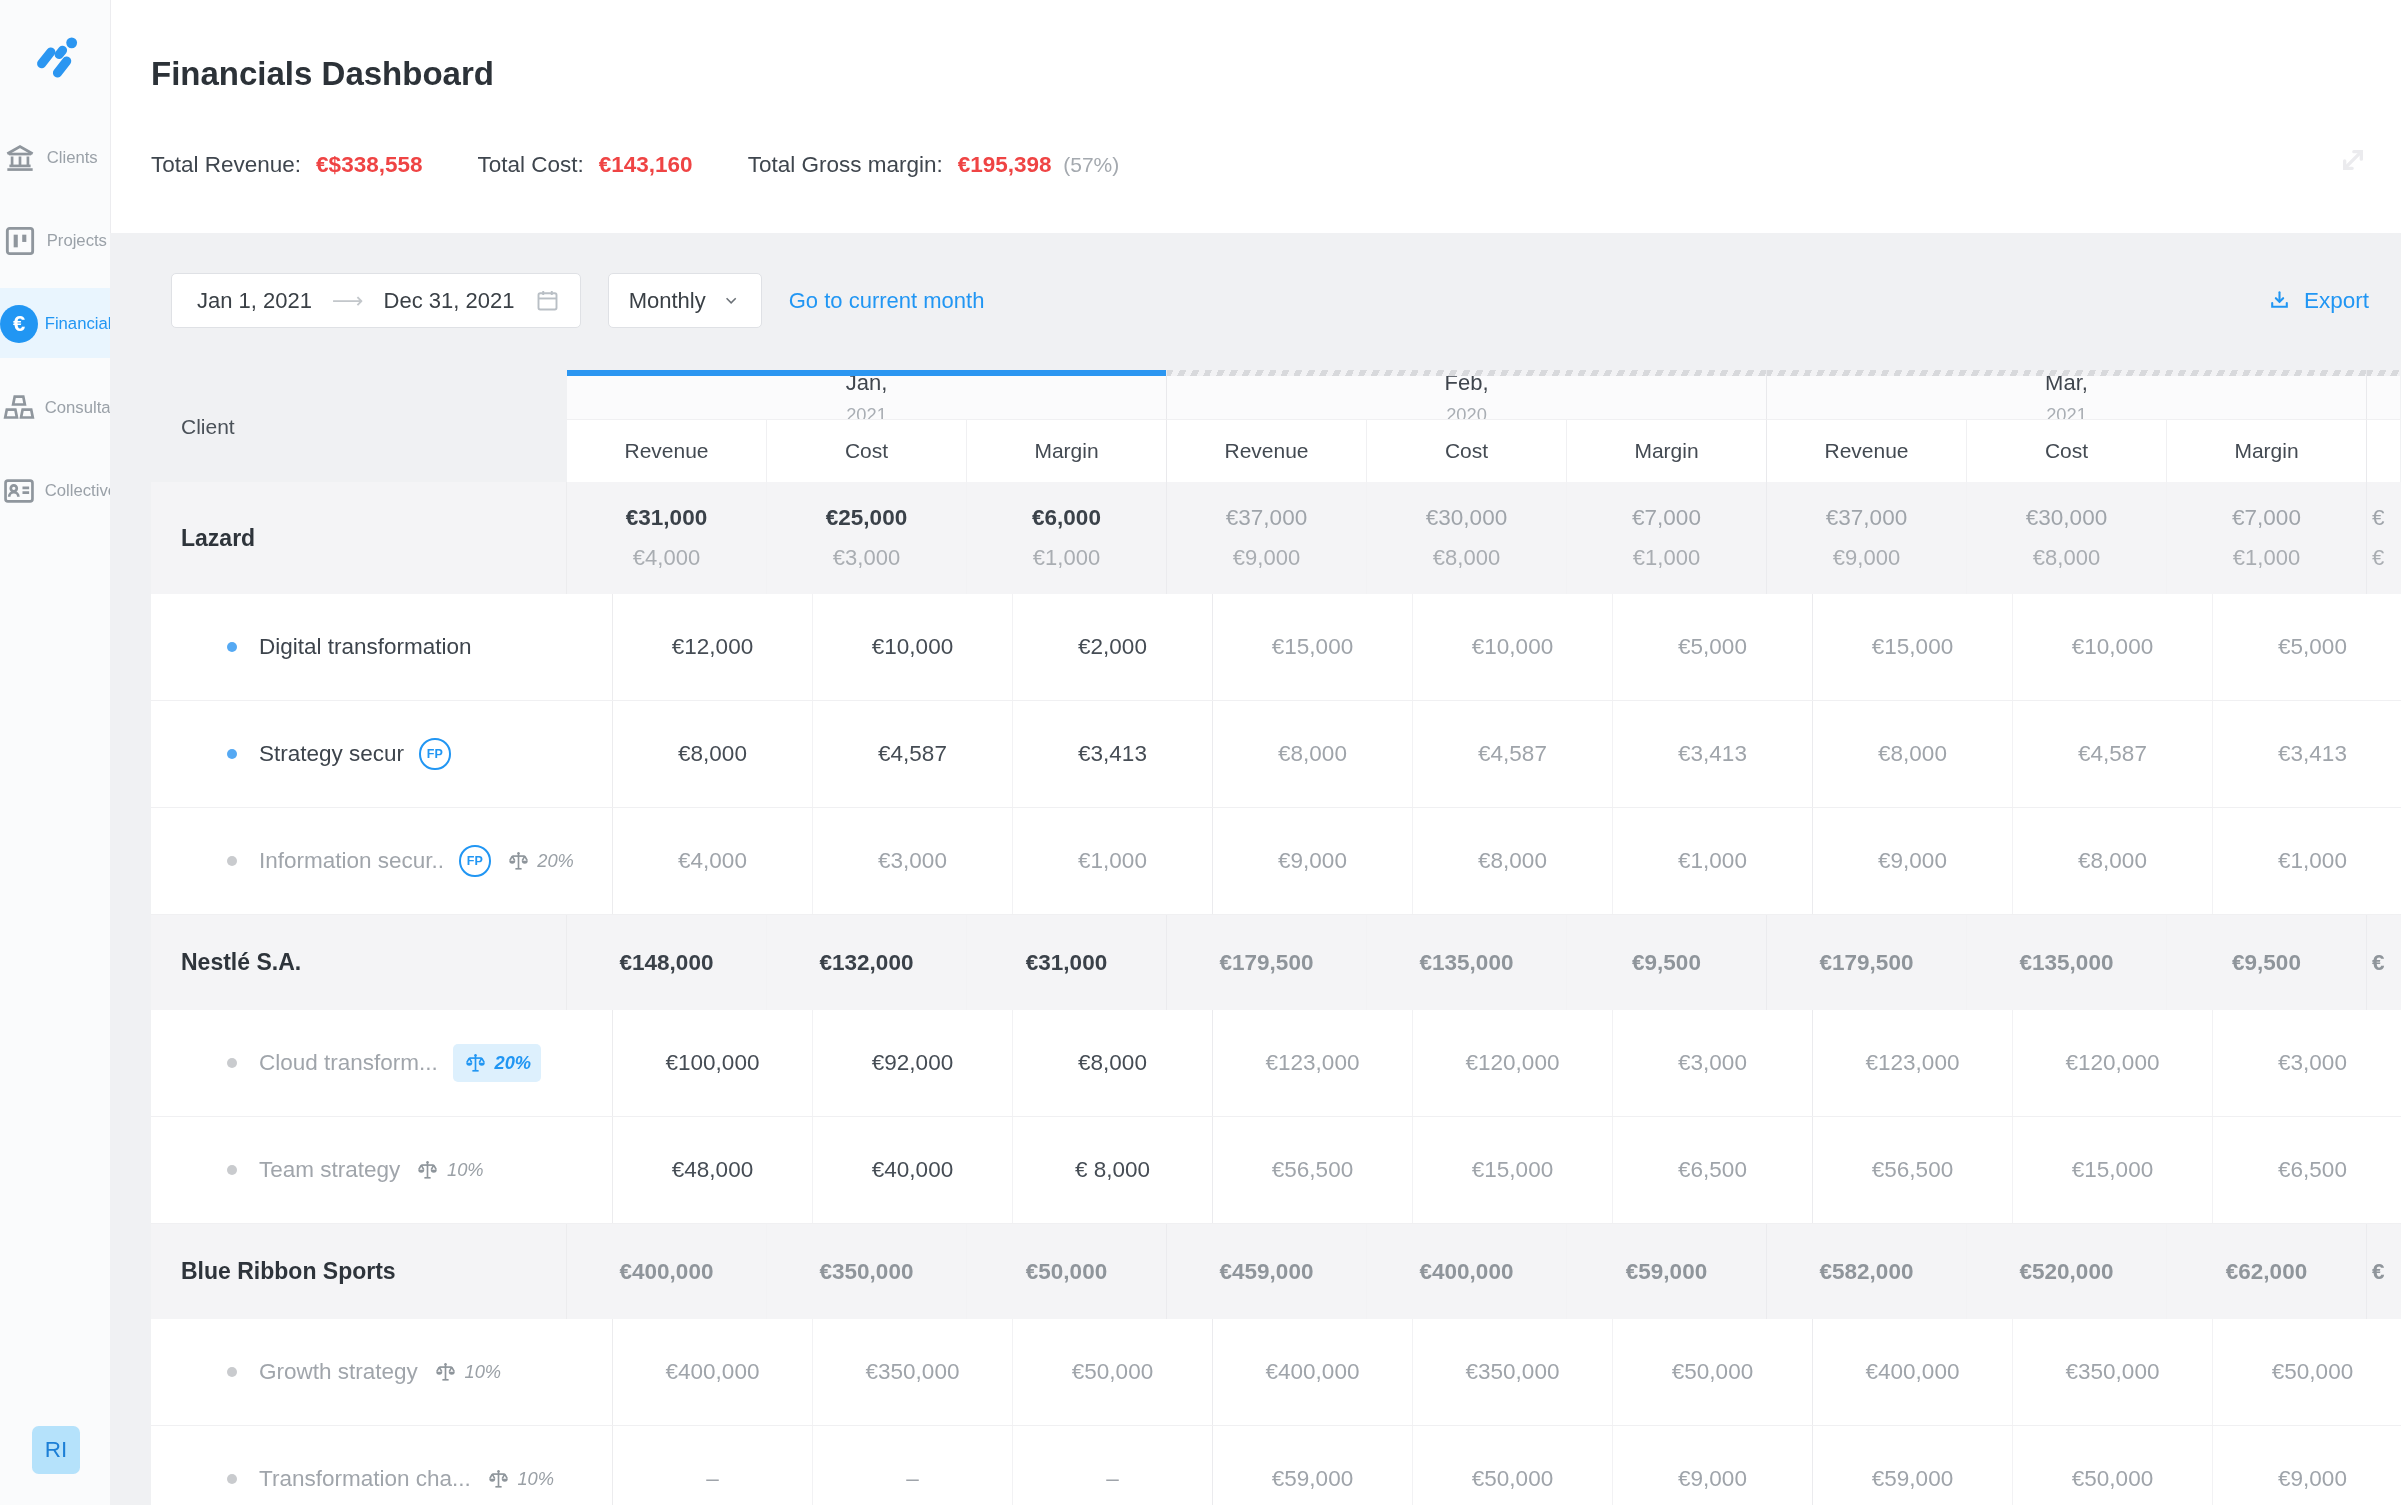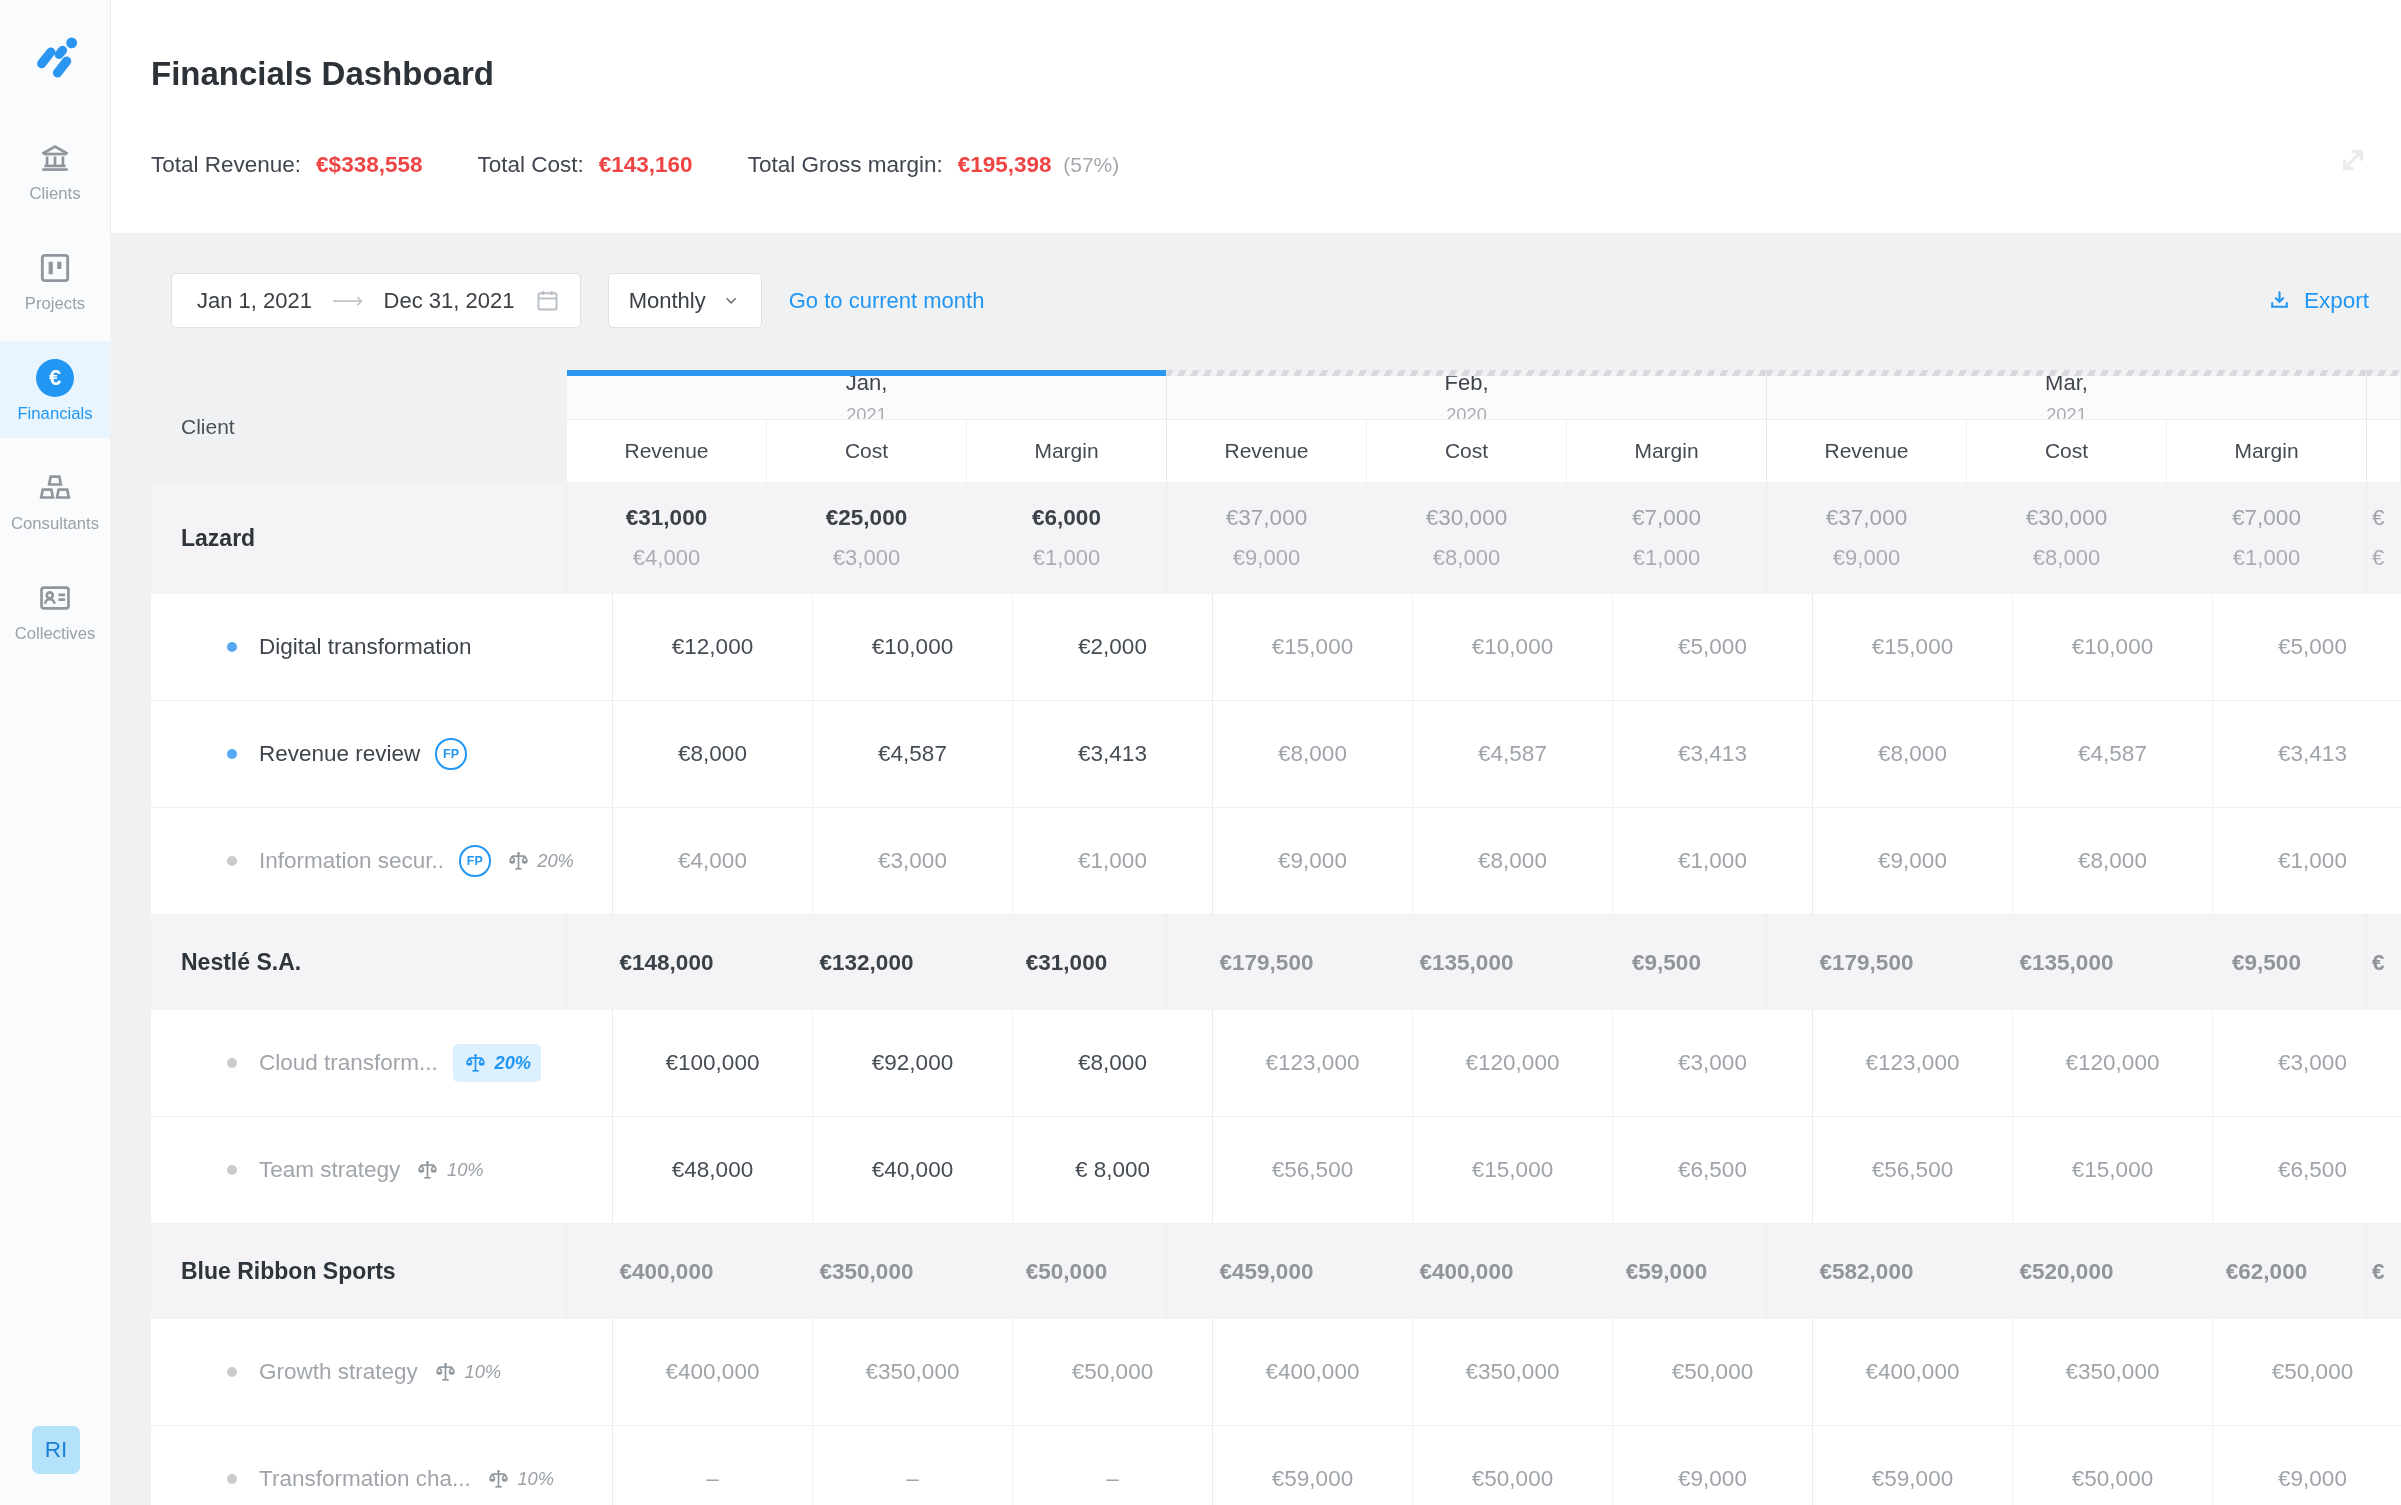--- a/index.html
+++ b/index.html
@@ -4,21 +4,21 @@
 <style>
   html,body{margin:0;padding:0;}
   body{width:2401px;height:1506px;overflow:hidden;position:relative;background:#ffffff;
        font-family:"Liberation Sans","DejaVu Sans",sans-serif;color:#3d444c;}
 
   
   .sidebar{position:absolute;left:0;top:0;width:110px;height:1506px;background:#fafbfc;
            border-right:0.8px solid #ececef;display:flex;flex-direction:column;align-items:center;}
   .logo{margin-top:30px;width:53px;height:53px;display:flex;align-items:center;justify-content:center;}
   .nav{margin-top:38px;display:flex;flex-direction:column;align-items:center;width:100%;}
-  .nav-item{width:100%;padding:16.7px 0 13.3px 0;display:flex;flex-direction:column;align-items:center;
+  .nav-item{width:100%;padding:16.7px 0 13.3px 0;display:flex;flex-direction:row;align-items:center;
             gap:6.7px;color:#9aa1a8;cursor:pointer;margin-bottom:13.3px;}
   .nav-item .nav-label{font-size:16.7px;}
   .nav-item.active{background:#e9f5fe;color:#2196f3;}
   .nav-icon{width:40px;height:40px;display:flex;align-items:center;justify-content:center;}
   .euro-circle{width:38px;height:38px;border-radius:50%;background:#2196f3;color:#ffffff;
                display:flex;align-items:center;justify-content:center;font-size:22px;font-weight:700;}
   .avatar{position:absolute;left:32px;bottom:32px;width:48px;height:48px;border-radius:6.7px;
           background:#b5e2fb;color:#1c7fd6;font-size:22.5px;display:flex;align-items:center;
           justify-content:center;cursor:pointer;}
 
@@ -338,21 +338,21 @@
           <div class="cell mb">
             <span class="val v-g">€5,000</span>
           </div>
           <div class="cell partial-cell">
             <span class="val v-g">€</span>
           </div>
         </div>
         <div class="trow white r-std">
           <div class="c-client">
             <span class="p-dot dot-blue"></span>
-            <span class="p-label lab-dark">Revenue review</span>
+            <span class="p-label lab-dark">Strategy secur</span>
             <span class="fp-badge">FP</span>
           </div>
           <div class="cell">
             <span class="val v-d">€8,000</span>
           </div>
           <div class="cell">
             <span class="val v-d">€4,587</span>
           </div>
           <div class="cell mb">
             <span class="val v-d">€3,413</span>

